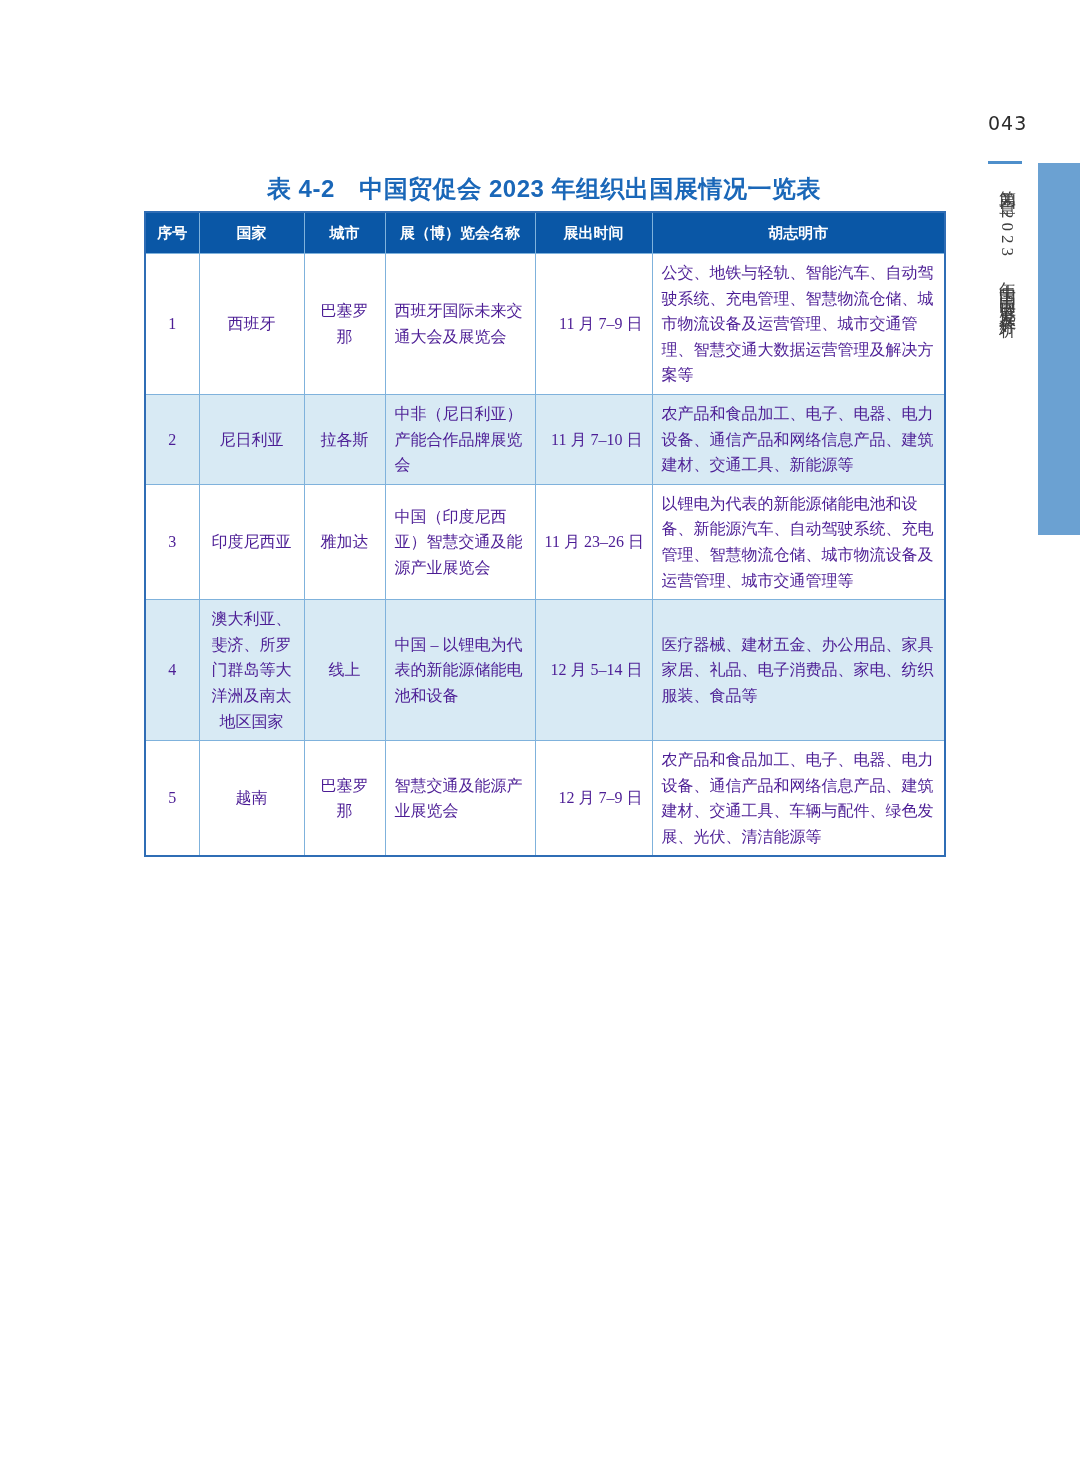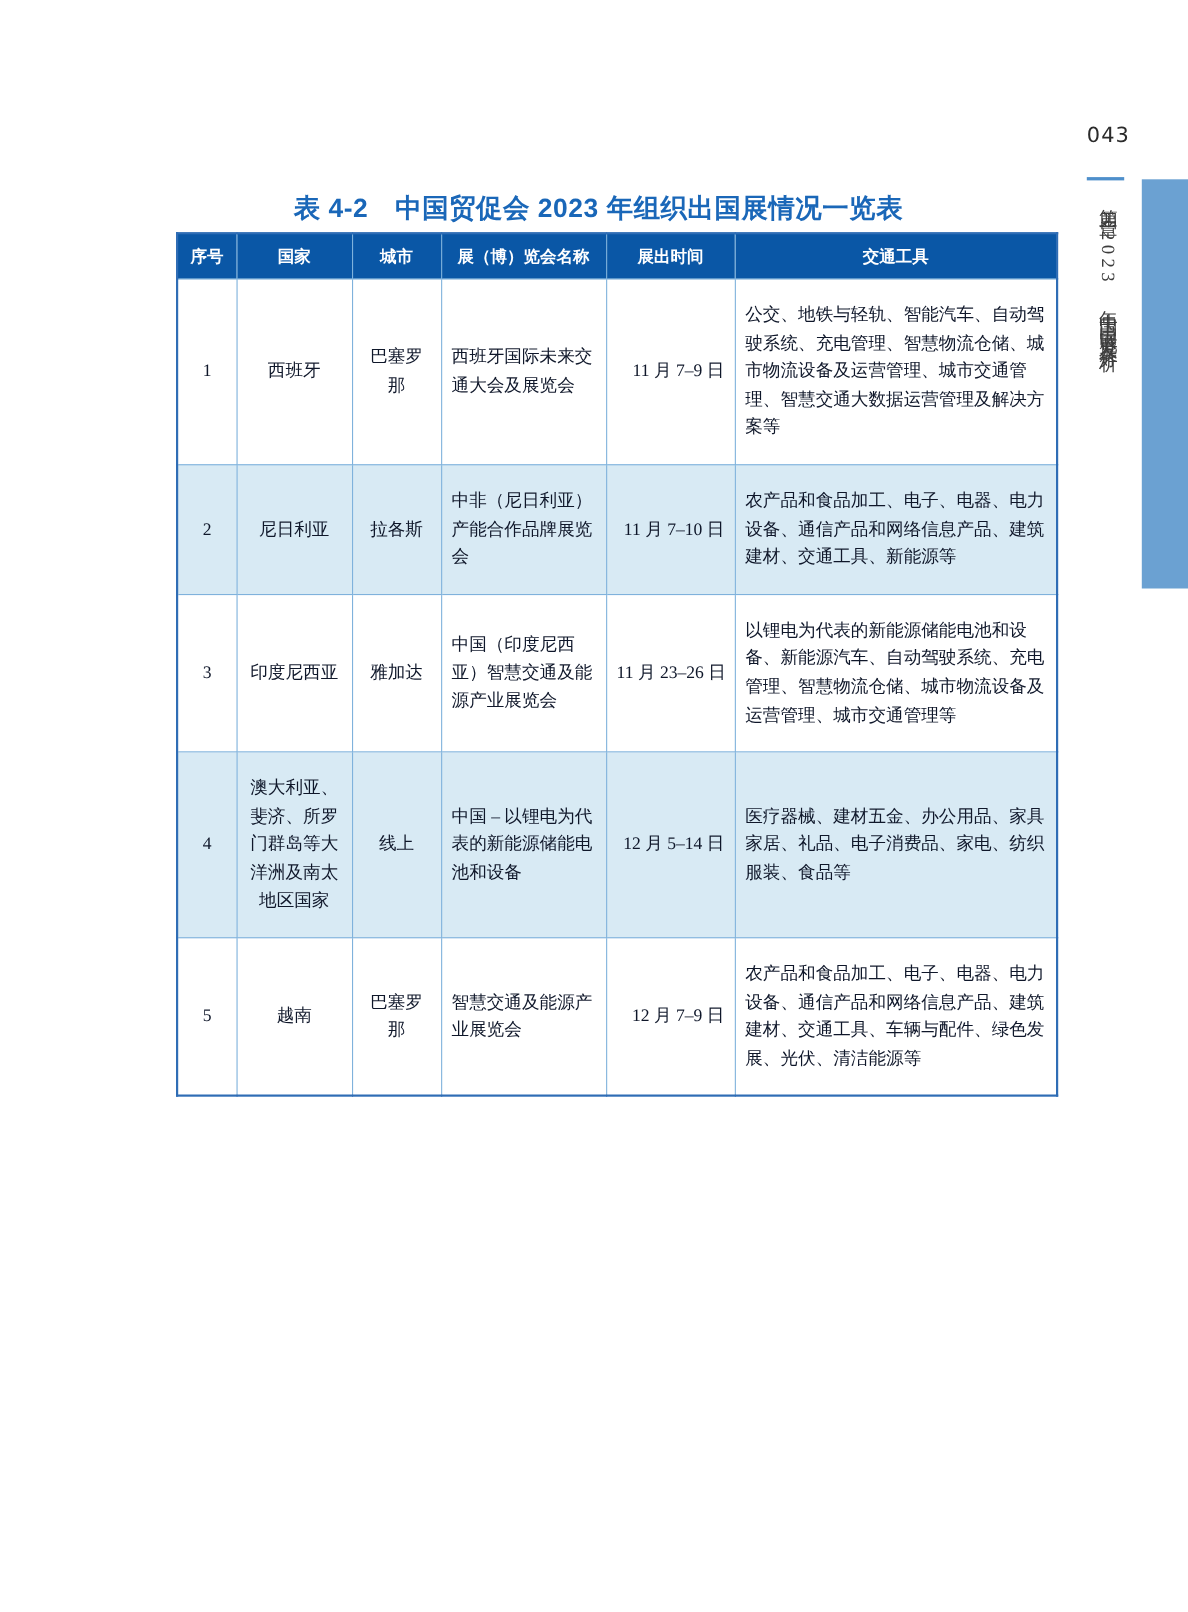--- a/index.html
+++ b/index.html
@@ -29,33 +29,32 @@
   }
   .table-title {
     position:absolute; left:144px; top:173px; width:800px; text-align:center;
     font-family:"Liberation Sans","DejaVu Sans",sans-serif;
     font-weight:bold; font-size:24px; color:#1a67b8; letter-spacing:0.5px;
   }
   table.exh {
     position:absolute; left:144px; top:211px; width:800px;
     border-collapse:collapse; table-layout:fixed;
     border:2px solid #2f6db5;
-    margin-left:16px;
   }
   table.exh th {
     background:#0a57a6; color:#ffffff;
     font-family:"Liberation Sans","DejaVu Sans",sans-serif;
     font-size:15px; font-weight:bold;
     height:34px; padding:3px 4px;
     border:1px solid #7fb2dc;
   }
   table.exh td {
-    font-size:16px; color:#0f172a;
+    font-size:16px; color:#4c1d95;
     border:1px solid #7fb2dc;
-    padding:20px 9px; line-height:1.6; vertical-align:middle;
+    padding:6px 9px; line-height:1.6; vertical-align:middle;
     background:#ffffff;
   }
   table.exh tbody tr:nth-child(even) td { background:#d8eaf4; }
   table.exh tbody tr:nth-child(1) { height:135px; }
   table.exh tbody tr:nth-child(2) { height:87px; }
   table.exh tbody tr:nth-child(3) { height:101px; }
   table.exh tbody tr:nth-child(4) { height:133px; }
   table.exh tbody tr:nth-child(5) { height:107px; }
   td.c { text-align:center; }
   td.l { text-align:left; }
@@ -83,21 +82,21 @@
       <col style="width:117px">
       <col style="width:293px">
     </colgroup>
     <thead>
       <tr>
         <th>序号</th>
         <th>国家</th>
         <th>城市</th>
         <th>展（博）览会名称</th>
         <th>展出时间</th>
-        <th>交通工具</th>
+        <th>胡志明市</th>
       </tr>
     </thead>
     <tbody>
 
         <tr>
           <td class="c">1</td>
           <td class="c">西班牙</td>
           <td class="c">巴塞罗那</td>
           <td class="l">西班牙国际未来交通大会及展览会</td>
           <td class="c nowrap">11 月 7–9 日</td>

